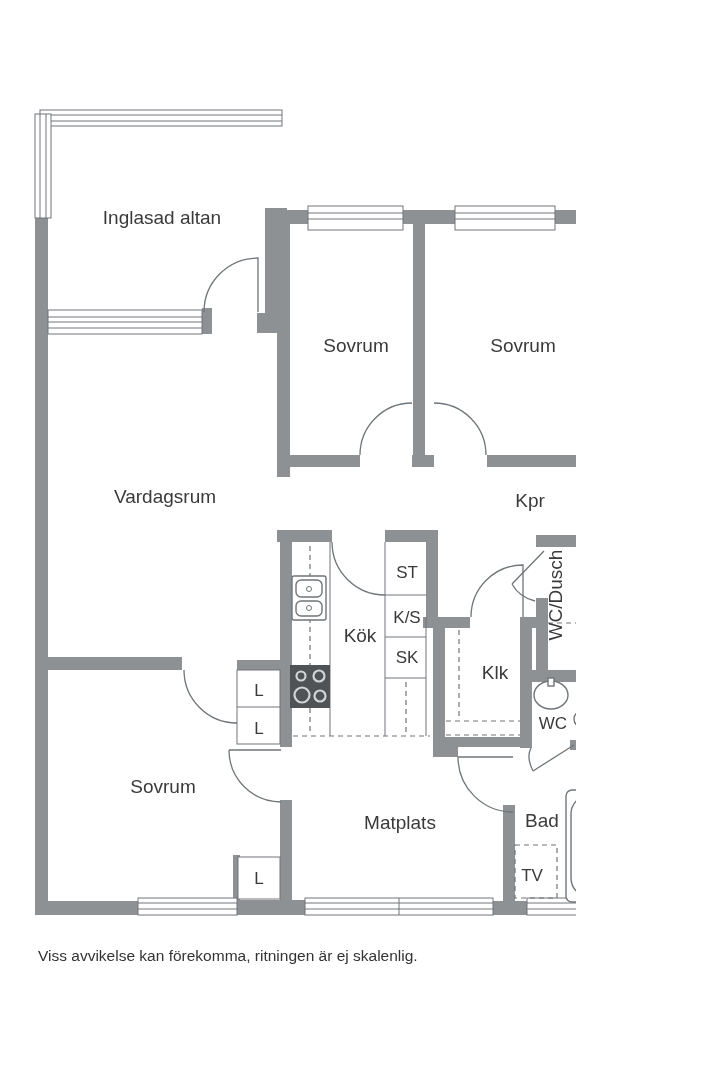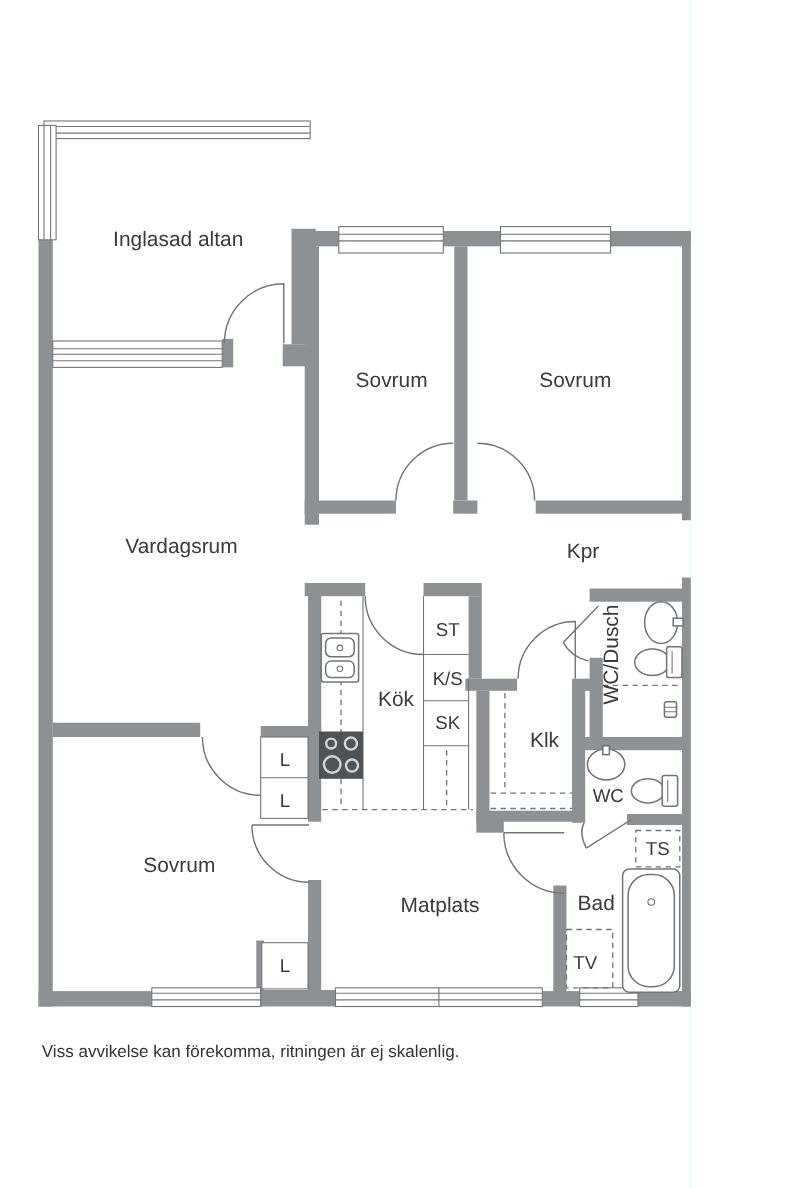--- a/index.html
+++ b/index.html
@@ -1,19 +1,19 @@
 <!DOCTYPE html>
 <html style="--wall: #8d9194; --line: #70757a; --text: #3a3a3a; --stove: #4f5356; --window-fill: #ffffff;"><head>
 <meta charset="utf-8">
 <style>
   :root{
     --wall:#8d9194; --line:#70757a; --text:#3a3a3a; --stove:#4f5356; --window-fill:#ffffff;
   }
   html,body{margin:0;padding:0;background:#ffffff;}
-  .canvas{width:628px;height:1080px;background:#5eead4;position:relative;overflow:hidden;}
+  .canvas{width:576px;height:1080px;background:#eab308;position:relative;overflow:hidden;}
   svg text{font-family:"Liberation Sans","DejaVu Sans",sans-serif;fill:var(--text);}
   .wall{fill:var(--wall);stroke:none;}
   .ln{stroke:var(--line);fill:none;stroke-width:1.3px;}
   .th{stroke:var(--line);fill:none;stroke-width:1px;}
   .dash{stroke:var(--line);fill:none;stroke-width:1.2px;stroke-dasharray:5 4;}
   .win{fill:var(--window-fill);stroke:var(--line);stroke-width:1px;}
   .fix{fill:#fff;stroke:var(--line);stroke-width:1.4px;}
   .cell{fill:#fff;stroke:var(--line);stroke-width:1px;}
   .stove{fill:var(--stove);}
   .burner{fill:none;stroke:#d2d4d5;stroke-width:2.2px;}

